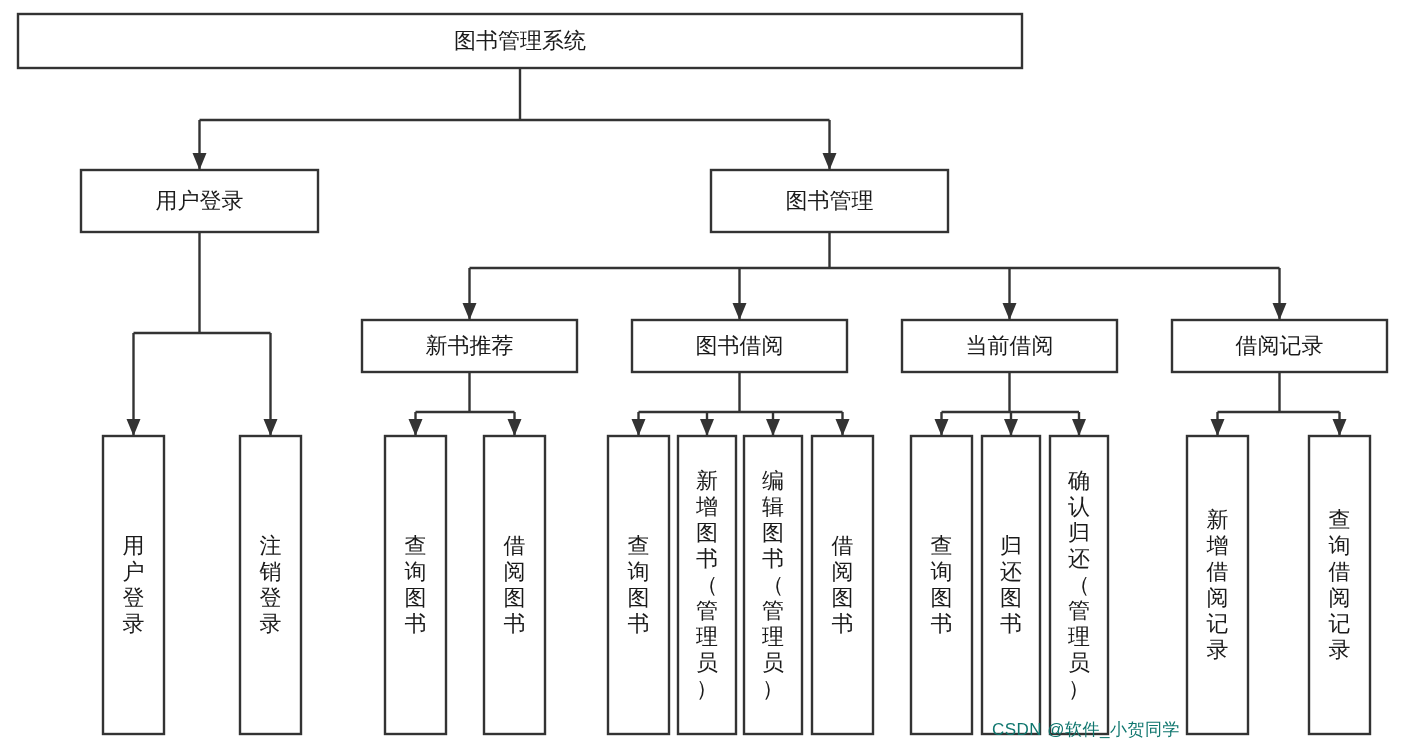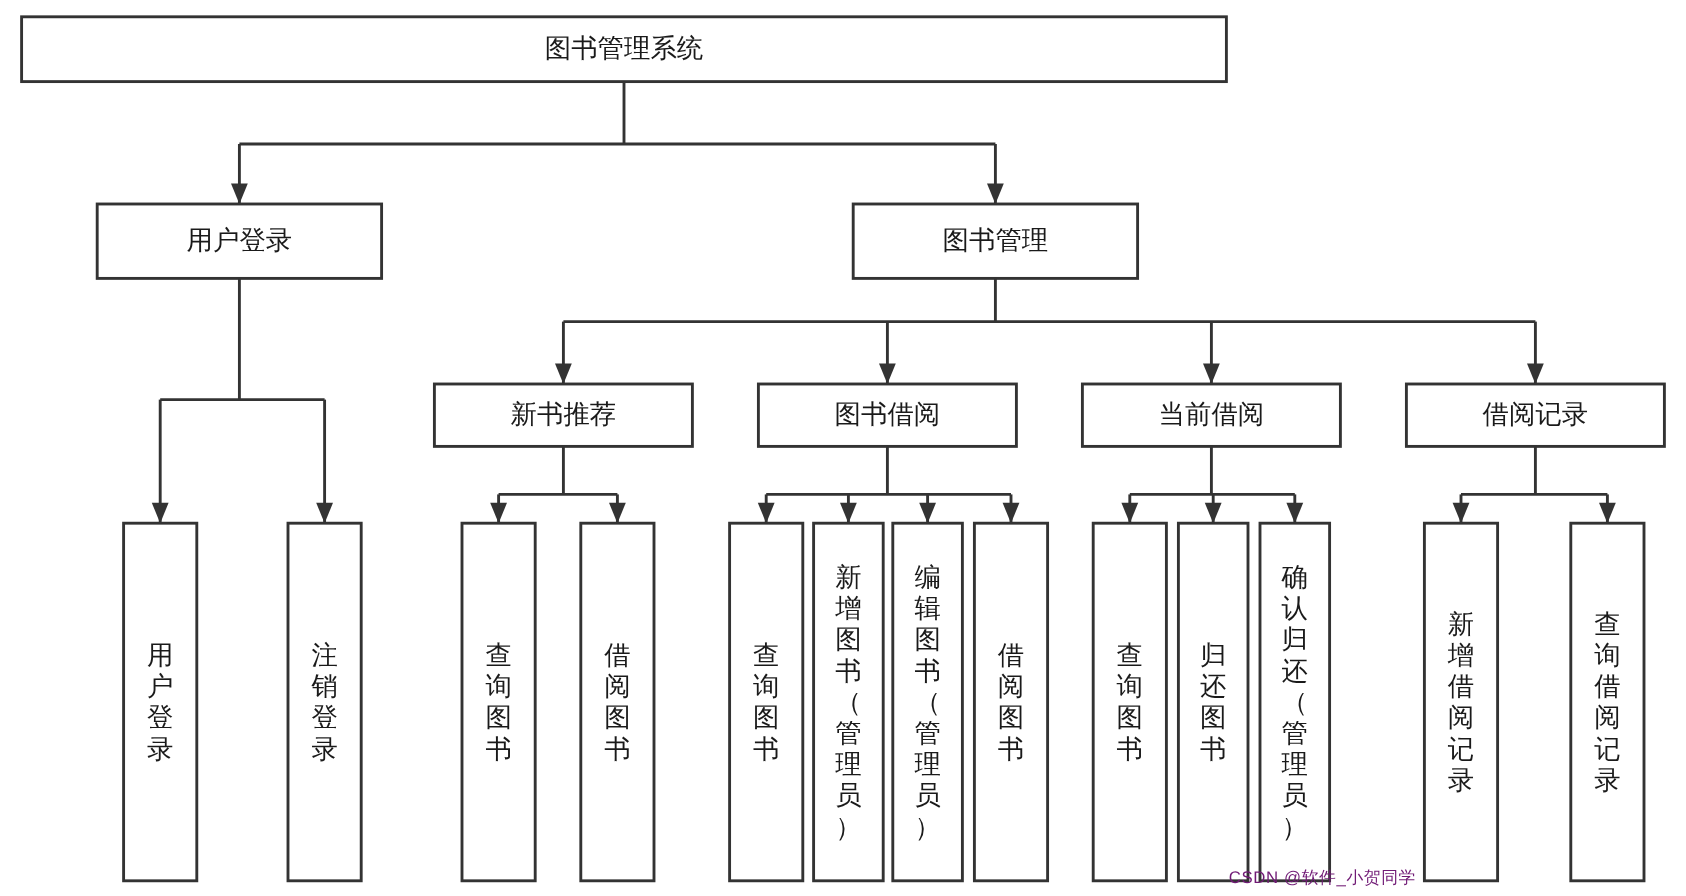--- a/index.html
+++ b/index.html
@@ -53,22 +53,22 @@
     font-family: "Liberation Sans", sans-serif;
     font-size: 22px;
     fill: #1a1a1a;
     text-anchor: middle;
   }
   .watermark {
     position: absolute;
     right: 8px;
     bottom: 6px;
     font-family: "Liberation Sans", sans-serif;
-    font-size: 14px;
-    color: #701a75;
+    font-size: 17px;
+    color: #0f766e;
     letter-spacing: 0.5px;
     white-space: nowrap;
     user-select: none;
   }
 </style>
 </head>
 <body>
 
 <div id="diagram-root">
 

